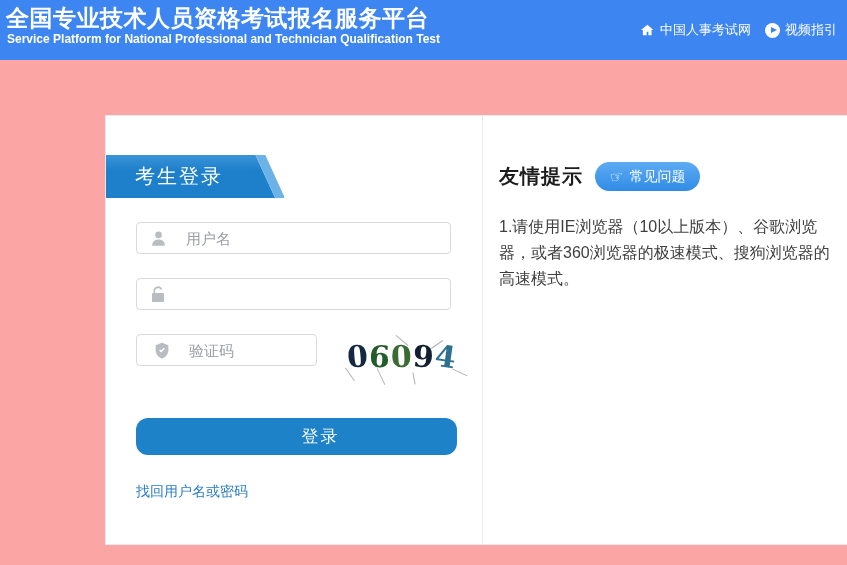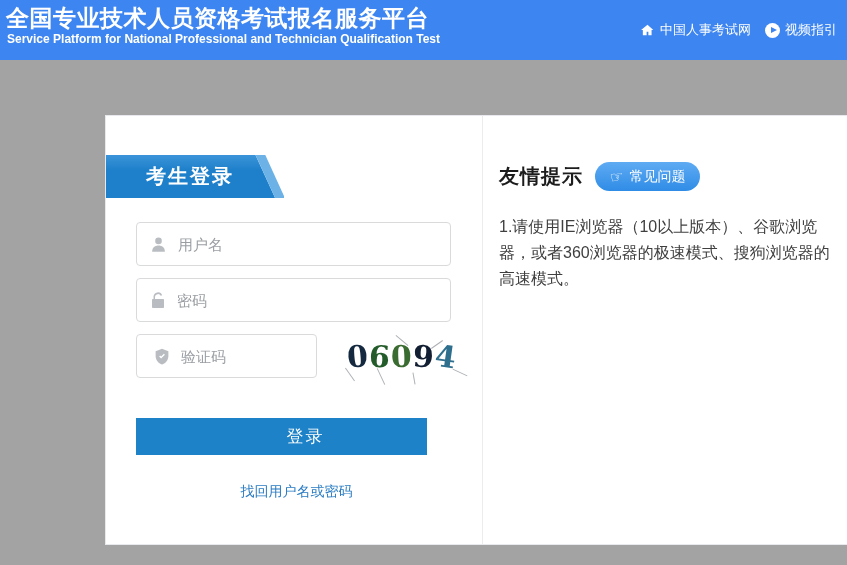--- a/index.html
+++ b/index.html
@@ -1,59 +1,59 @@
 <!DOCTYPE html>
 <html><head>
 <meta charset="utf-8">
 <style>
   * { margin:0; padding:0; box-sizing:border-box; }
   html,body { width:847px; height:565px; }
   body { font-family:"Liberation Sans","DejaVu Sans",sans-serif; background:#f7f9fc; overflow:hidden; }
-  .screen { position:relative; width:847px; height:565px; background:#a3a3a3; }
+  .screen { position:relative; width:847px; height:565px; background:#fca5a5; }
 
   
   .header { position:absolute; top:0; left:0; width:847px; height:60px; background:#3d85f0; }
   .hdr-title { position:absolute; left:6px; top:3px; color:#fff; font-size:23px; font-weight:bold; letter-spacing:0.5px; white-space:nowrap; }
   .hdr-sub { position:absolute; left:7px; top:32px; color:#fff; font-size:12px; font-weight:bold; white-space:nowrap; }
   .hdr-nav { position:absolute; right:10px; top:0; height:60px; display:flex; align-items:center; gap:14px; }
   .hdr-link { display:flex; align-items:center; gap:5px; color:#fff; font-size:13px; cursor:pointer; text-decoration:none; }
   .hdr-link svg { display:block; }
   .play-circle { width:15px; height:15px; background:#fff; border-radius:50%; position:relative; }
   .play-circle::after { content:""; position:absolute; left:5.5px; top:4px; border-left:6px solid #3d85f0; border-top:3.5px solid transparent; border-bottom:3.5px solid transparent; }
 
   
   .card { position:absolute; left:105px; top:115px; width:742px; height:430px; background:#fff; border:1px solid #e7e9ec; border-right:none; }
   .v-divider { position:absolute; left:376px; top:0; bottom:0; width:1px; background:#ececee; }
 
   
   .ribbon { position:absolute; left:0; top:39px; width:178px; height:43px; }
   .ribbon::before { content:""; position:absolute; inset:0; clip-path:polygon(0 0, 84% 0, 95% 100%, 0 100%); background:linear-gradient(180deg,#3b94d9 0%,#1e80ca 35%,#1e80ca 100%); }
   .ribbon::after { content:""; position:absolute; inset:0; clip-path:polygon(84% 0, 89.5% 0, 100.5% 100%, 95% 100%); background:#6cb2e7; }
-  .ribbon-text { position:relative; z-index:2; display:block; padding-left:40px; line-height:43px; color:#fff; font-size:20px; font-weight:bold; letter-spacing:2px; }
+  .ribbon-text { position:relative; z-index:2; display:block; padding-left:29px; line-height:43px; color:#fff; font-size:20px; font-weight:normal; letter-spacing:2px; }
 
-  .field { position:absolute; left:30px; width:315px; height:44px; border:1px solid #d9dadc; border-radius:4px; background:#fff; display:flex; align-items:center; padding-left:12px; gap:10px; }
+  .field { position:absolute; left:30px; width:315px; height:32px; border:1px solid #d9dadc; border-radius:4px; background:#fff; display:flex; align-items:center; padding-left:12px; gap:18px; }
   .field svg { flex:0 0 auto; }
   .field input { border:none; outline:none; flex:1 1 auto; font-size:15px; color:#333; background:transparent; font-family:inherit; min-width:0; }
   .field input::placeholder { color:#9a9ea3; opacity:1; }
   .f-user { top:106px; }
   .f-pass { top:162px; }
   .f-capt { top:218px; width:181px;padding-left:16px; }
 
   .captcha-img { position:absolute; left:228px; top:214px; width:135px; height:52px; display:flex; align-items:center; justify-content:center; gap:1px; cursor:pointer; }
   .cap-d { font-family:"DejaVu Serif",serif; font-weight:bold; font-size:30px; display:inline-block; }
   .cap-noise { position:absolute; background:#aeb2b6; height:1px; }
   .n1 { width:16px; left:8px;  top:44px; transform:rotate(55deg); }
   .n2 { width:18px; left:38px; top:46px; transform:rotate(65deg); }
   .n3 { width:16px; left:60px; top:10px; transform:rotate(40deg); }
   .n4 { width:14px; left:96px; top:14px; transform:rotate(-35deg); }
   .n5 { width:16px; left:118px;top:42px; transform:rotate(25deg); }
   .n6 { width:12px; left:74px; top:48px; transform:rotate(80deg); }
 
-  .login-btn { position:absolute; left:30px; top:302px; width:291px; height:37px; background:#1d82c8; border:none; border-radius:0; color:#fff; font-size:17px; letter-spacing:2px; cursor:pointer; font-family:inherit;padding-left:48px; }
-  .forgot { position:absolute; left:30px; top:366px; width:321px; text-align:center; }
+  .login-btn { position:absolute; left:30px; top:302px; width:321px; height:37px; background:#1d82c8; border:none; border-radius:12px; color:#fff; font-size:17px; letter-spacing:2px; cursor:pointer; font-family:inherit;padding-left:48px; }
+  .forgot { position:absolute; left:30px; top:366px; width:321px; text-align:left; }
   .forgot a { color:#2a7cc3; font-size:14px; text-decoration:none; cursor:pointer; }
 
   
   .tips { position:absolute; left:393px; top:46px; width:346px; }
   .tips-head { display:flex; align-items:center; gap:12px; margin-bottom:23px; }
   .tips-title { font-size:20px; font-weight:bold; color:#1c1c1c; letter-spacing:1px; }
   .faq-pill { display:inline-flex; align-items:center; gap:6px; height:29px; padding:0 15px; border-radius:15px; background:linear-gradient(180deg,#5fabf3,#2f8ce6); color:#fff; font-size:14px; cursor:pointer; border:none; font-family:inherit; }
   .faq-hand { font-size:15px; line-height:1; transform:rotate(-10deg); }
   .tip { font-size:16px; line-height:26px; color:#3f3f3f; margin-bottom:10px; }
   .tip a { color:#ff6600; text-decoration:underline; cursor:pointer; }
@@ -93,21 +93,20 @@
           <circle cx="12" cy="7.5" r="4.2" fill="#b9bdc2"></circle>
             <path fill="#b9bdc2" d="M4 20.5c0-4.6 3.7-7.2 8-7.2s8 2.6 8 7.2V21H4v-.5z"></path>
         </svg>
         <input type="text" placeholder="用户名" style="">
       </div>
 
       <div class="field f-pass">
         <svg width="18" height="19" viewBox="0 0 24 24">
           <path fill="#b9bdc2" d="M6 10V7a6 6 0 0 1 11.6-2l-2 .8A4 4 0 0 0 8 7v3h11a1 1 0 0 1 1 1v10a1 1 0 0 1-1 1H5a1 1 0 0 1-1-1V11a1 1 0 0 1 1-1h1zm7 6.7V19h-2v-2.3a1.8 1.8 0 1 1 2 0z"></path>
         </svg>
-        <input type="password" placeholder="密码" style="">
       </div>
 
       <div class="field f-capt">
         <svg width="18" height="19" viewBox="0 0 24 24">
           <path fill="#b9bdc2" d="M12 1.8l8.5 3.2v6.2c0 5.3-3.6 9.8-8.5 11.6-4.9-1.8-8.5-6.3-8.5-11.6V5l8.5-3.2z"></path>
           <path fill="#ffffff" d="M10.8 14.6l-2.6-2.6 1.3-1.3 1.3 1.3 3.7-3.7 1.3 1.3-5 5z"></path>
         </svg>
         <input type="text" placeholder="验证码" style="">
       </div>
 

